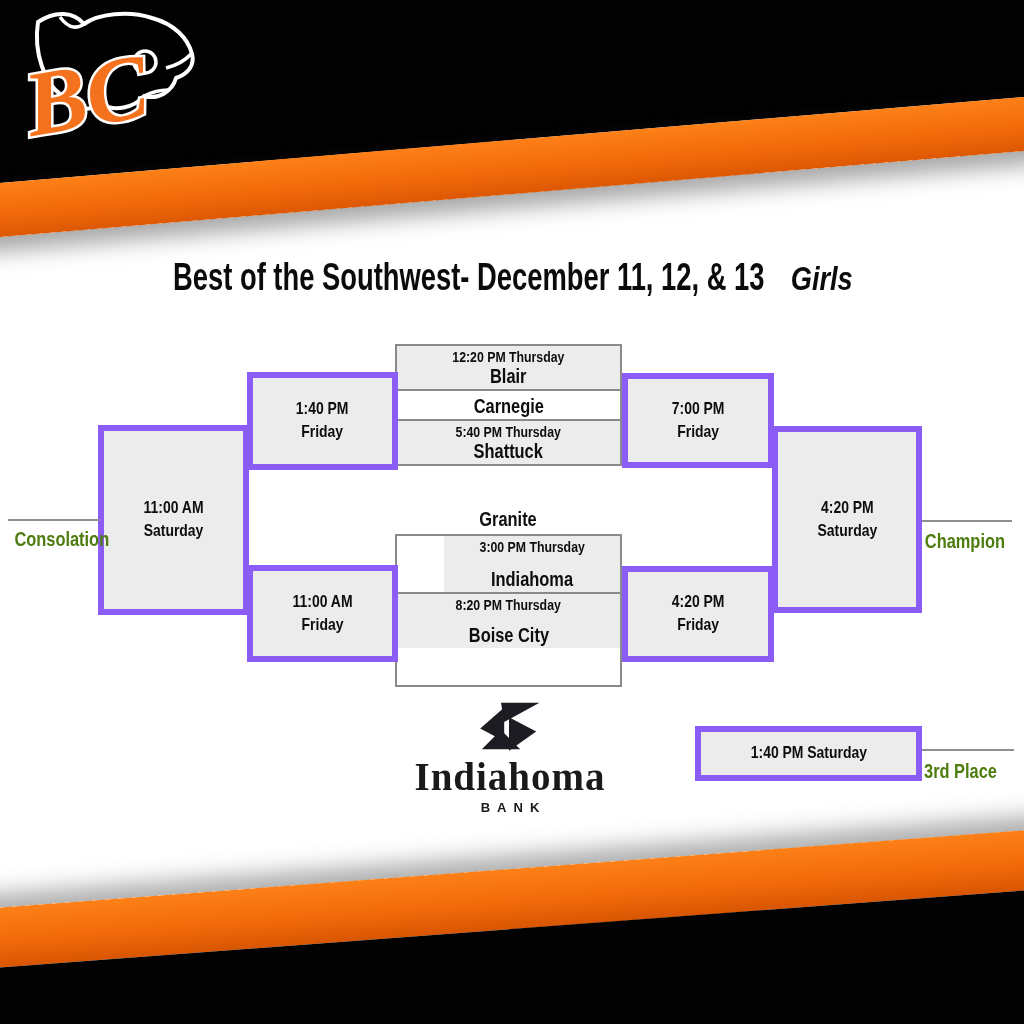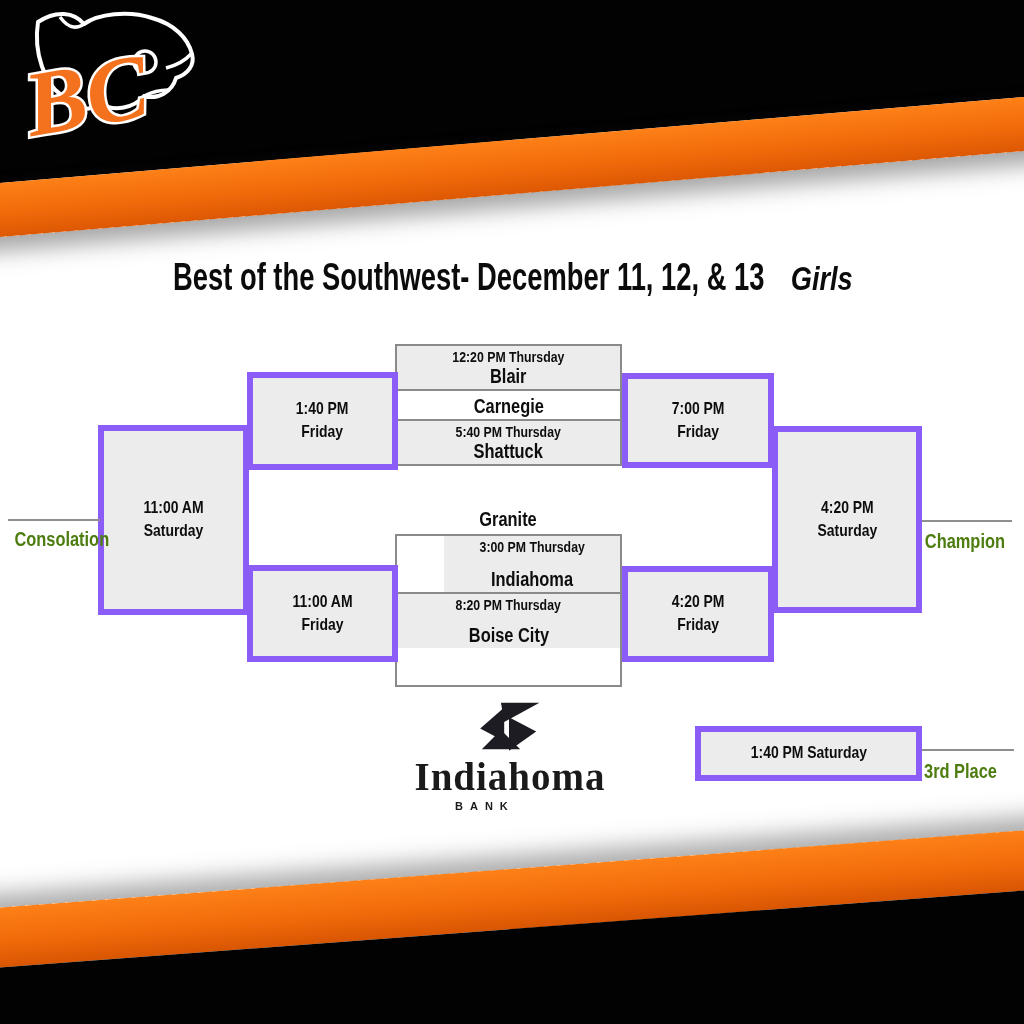--- a/index.html
+++ b/index.html
@@ -47,22 +47,22 @@
   .seed-label{position:absolute;text-align:center;z-index:2;}
   .seed-label .team{display:inline-block;}
   .lbl{position:absolute;font-weight:bold;font-size:20px;color:#4d7c0f;text-align:left;z-index:2;}
   .lbl span{display:inline-block;transform:scaleX(.82);white-space:nowrap;}
   .bline{position:absolute;height:2px;background:#8f8f8f;z-index:2;}
 
   
   .sponsor-mark{position:absolute;left:477px;top:701px;z-index:2;}
   .sponsor-name{position:absolute;left:398px;top:754px;width:224px;text-align:center;z-index:2;
       font-family:"Liberation Serif",serif;font-size:39px;font-weight:600;color:#1a1a1a;letter-spacing:1px;}
-  .sponsor-type{position:absolute;left:448px;top:800px;width:124px;z-index:2;
-      font-size:11px;font-weight:bold;color:#1a1a1a;letter-spacing:7px;text-indent:7px;}
+  .sponsor-type{position:absolute;left:448px;top:800px;width:124px;text-align:center;z-index:2;
+      font-size:13px;font-weight:bold;color:#1a1a1a;letter-spacing:7px;text-indent:7px;}
 </style>
 </head>
 <body>
 
 <div class="stage">
 
   <div class="band band-top-black"></div>
   <div class="band band-top-orange"></div>
   <div class="band band-bot-orange"></div>
   <div class="band band-bot-black"></div>

